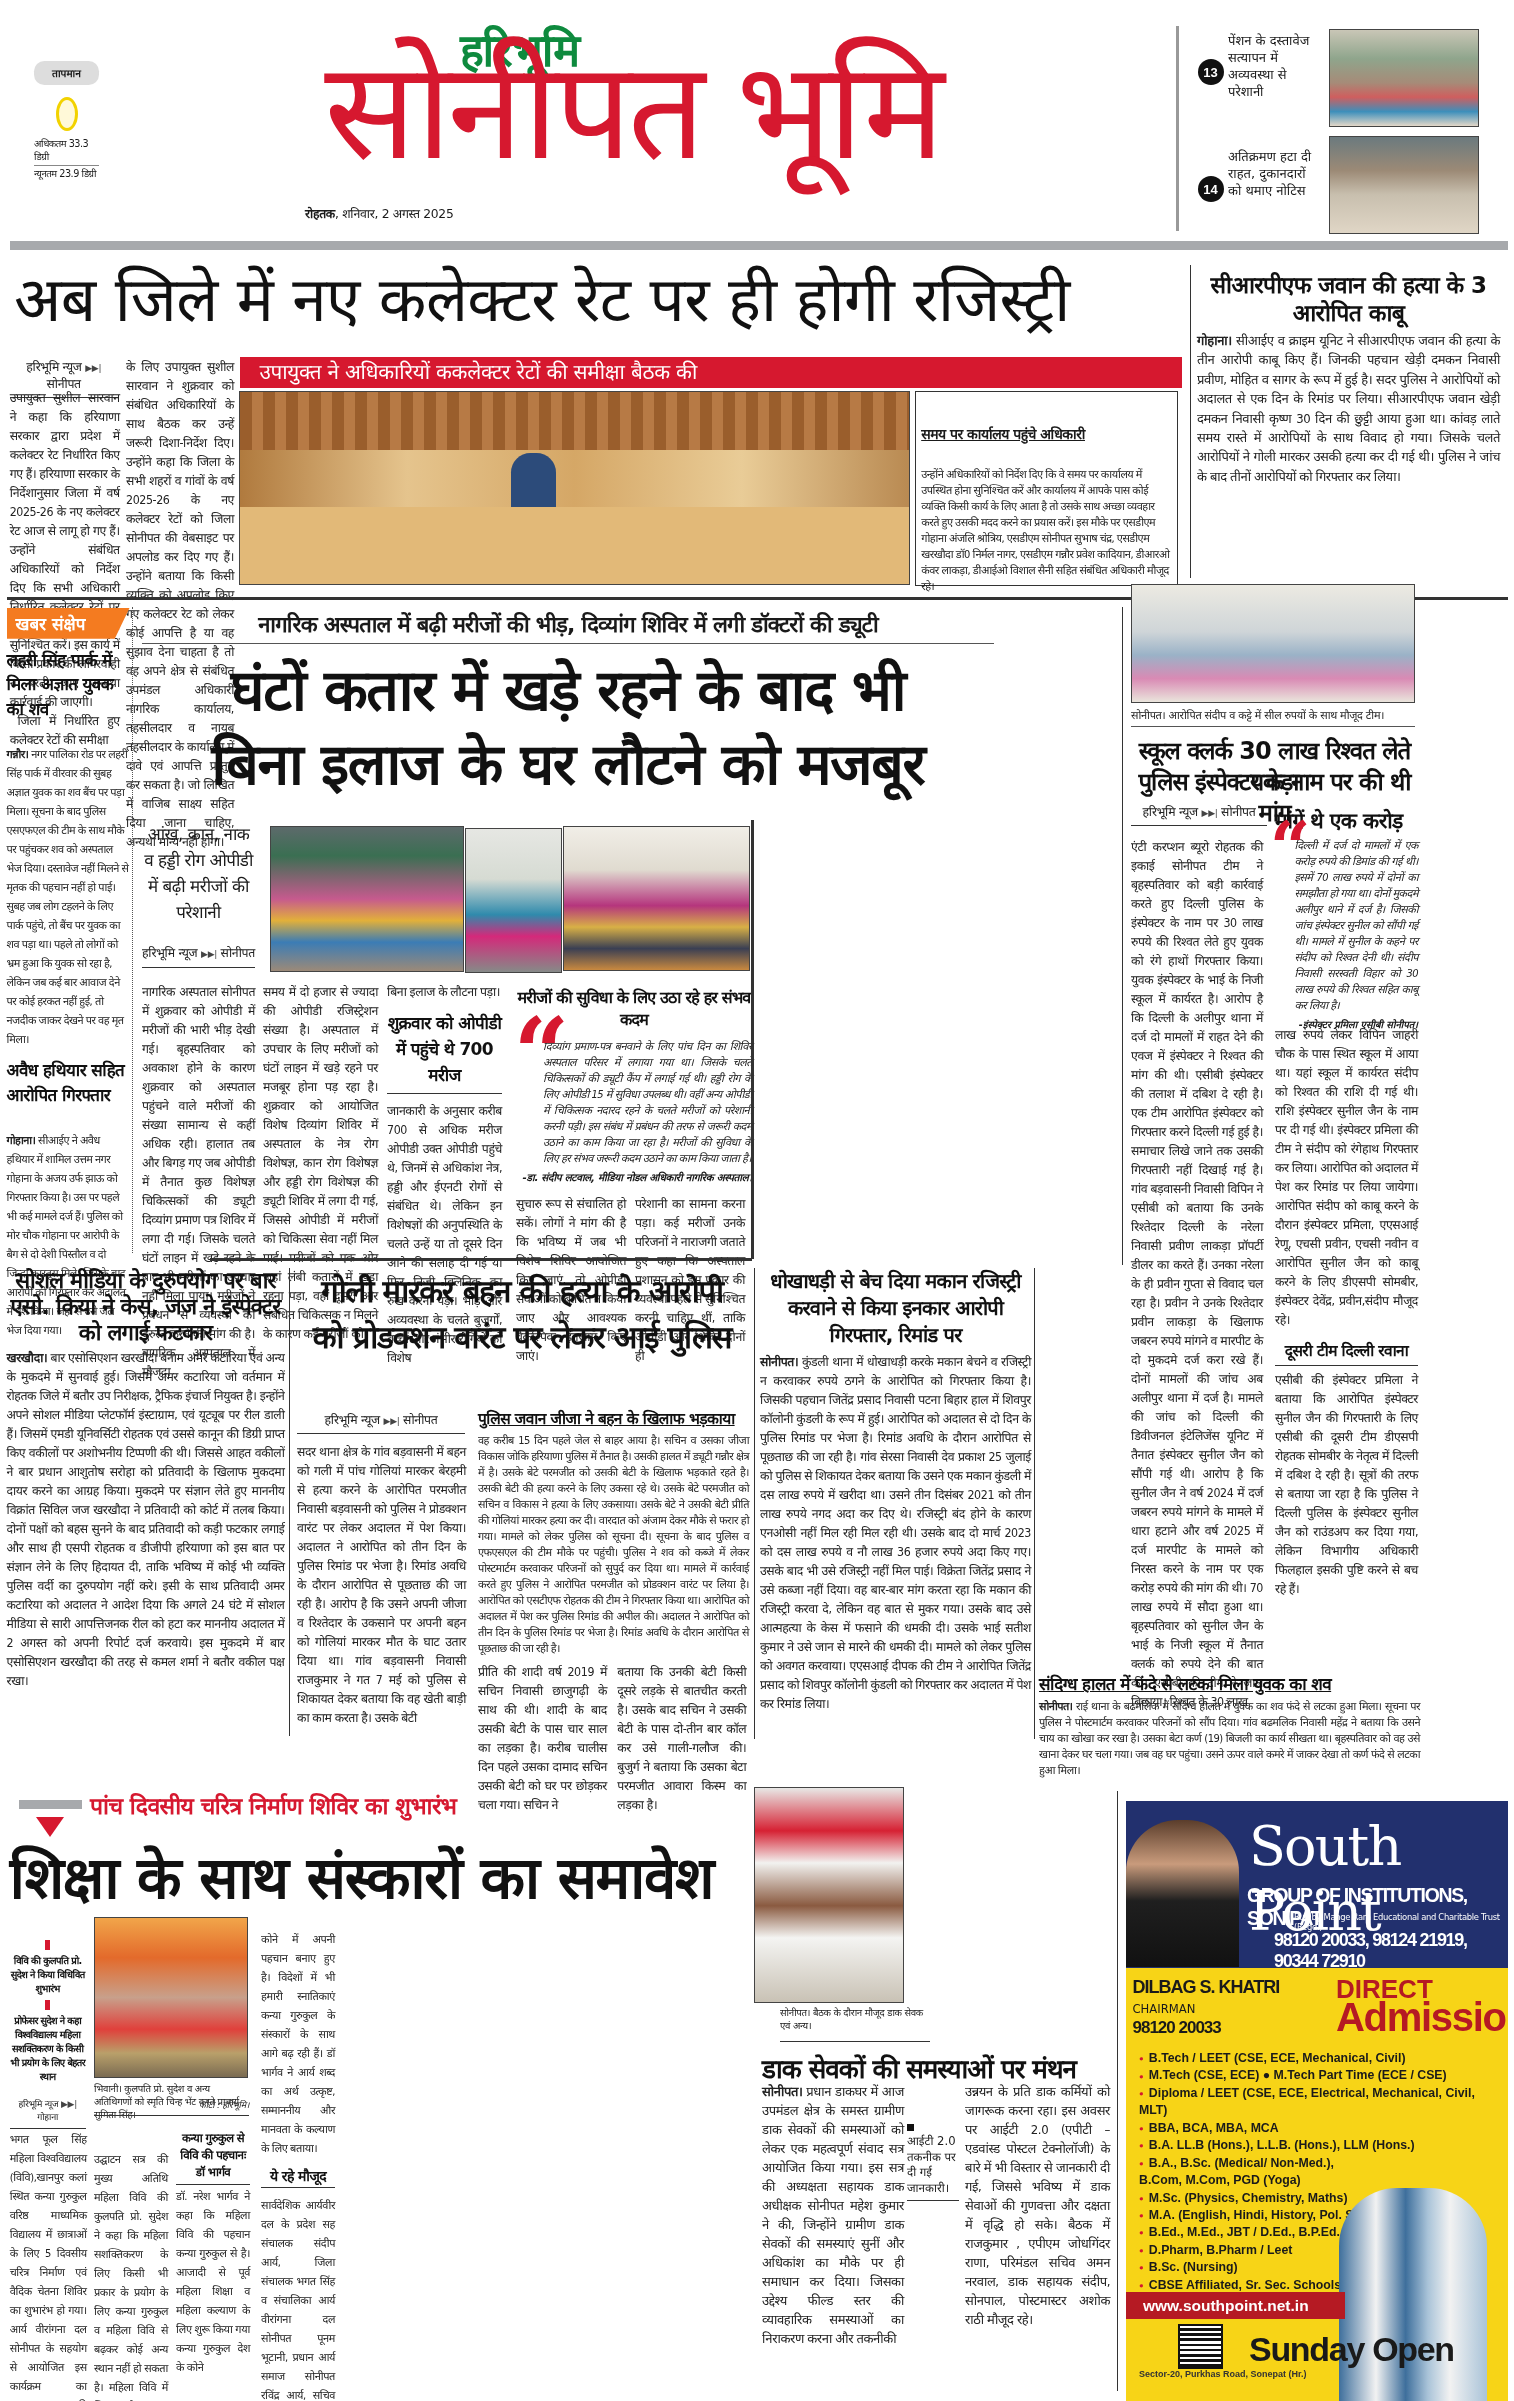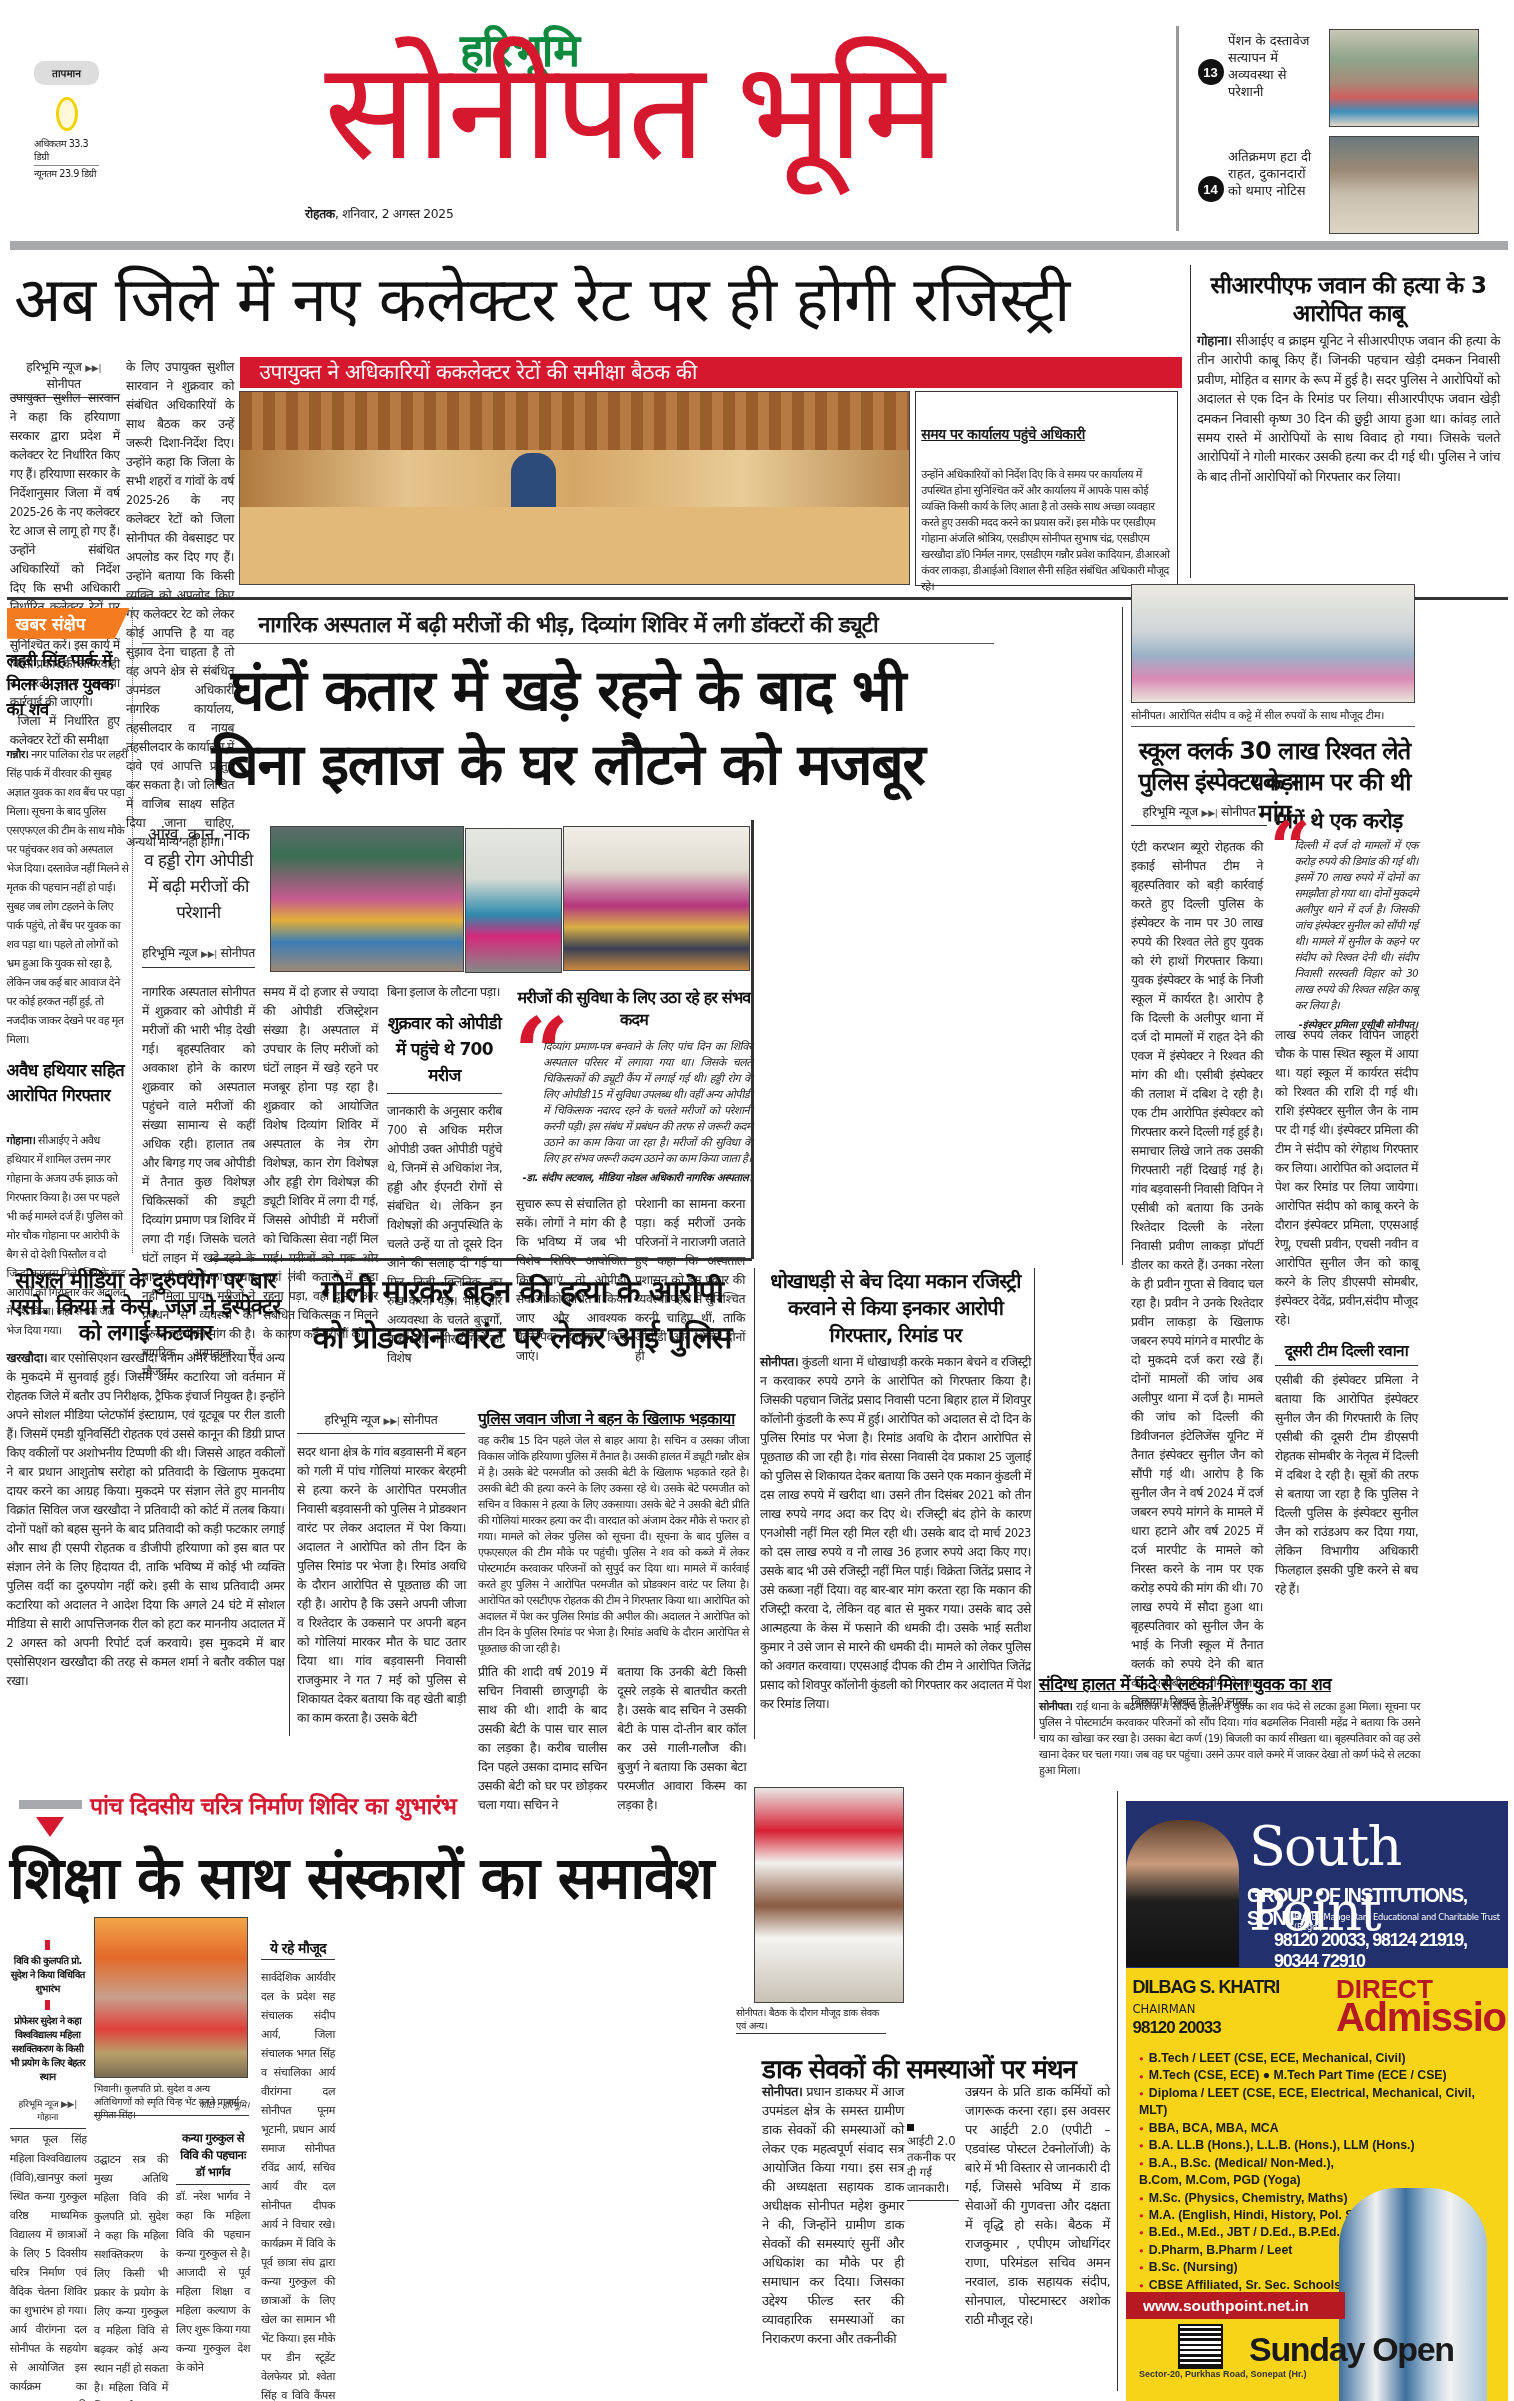--- a/index.html
+++ b/index.html
@@ -187,26 +187,27 @@
 <div class="abs body-text" style="left:9.7px;top:2130px;width:77px;font-size:11px;">भगत फूल सिंह महिला विश्वविद्यालय (विवि),खानपुर कलां स्थित कन्या गुरुकुल वरिष्ठ माध्यमिक विद्यालय में छात्राओं के लिए 5 दिवसीय चरित्र निर्माण एवं वैदिक चेतना शिविर का शुभारंभ हो गया। आर्य वीरांगना दल सोनीपत के सहयोग से आयोजित इस कार्यक्रम का अध्यक्षता स्कूल की प्राचार्य सुमिता सिंह ने की।</div>
 <div class="photo" style="left:94px;top:1917px;width:154px;height:161px;background:linear-gradient(180deg,#f1a54a 0%,#e36a2b 25%,#c8a08b 50%,#e0403b 70%,#b9a06a 85%,#7a6b52 100%);"></div>
 <div class="abs caption" style="left:94px;top:2082px;width:155px;font-size:9.7px;">भिवानी। कुलपति प्रो. सुदेश व अन्य अतिथिगणों को स्मृति चिन्ह भेंट करते प्राचार्य सुमिता सिंह।</div>
 <div class="abs caption" style="left:94px;top:2098px;width:155px;text-align:right;font-size:9px;font-style:italic;border-bottom:1.3px solid #333;padding-bottom:3.9px;">फोटो : हरिभूमि।</div>
 <div class="abs body-text" style="left:94px;top:2150px;width:74px;font-size:11px;">उद्घाटन सत्र की मुख्य अतिथि महिला विवि की कुलपति प्रो. सुदेश ने कहा कि महिला सशक्तिकरण के लिए किसी भी प्रकार के प्रयोग के लिए कन्या गुरुकुल व महिला विवि से बढ़कर कोई अन्य स्थान नहीं हो सकता है। महिला विवि में शिक्षा के साथ संस्कारों का भी समावेश है।</div>
 <div class="abs" style="left:176px;top:2130px;width:74px;">
   <div class="head" style="font-size:11.6px;line-height:17px;text-align:center;border-bottom:1.3px solid #333;padding-bottom:2.6px;">कन्या गुरुकुल से विवि की पहचानः डॉ भार्गव</div>
   <div class="body-text" style="margin-top:2.6px;font-size:11px;">डॉ. नरेश भार्गव ने कहा कि महिला विवि की पहचान कन्या गुरुकुल से है। आजादी से पूर्व महिला शिक्षा व महिला कल्याण के लिए शुरू किया गया कन्या गुरुकुल देश के कोने</div>
 </div>
 <div class="abs" style="left:261px;top:1930px;width:74px;">
+  <div class="body-text" style="font-size:11px;">कोने में अपनी पहचान बनाए हुए है। विदेशों में भी हमारी स्नातिकाएं कन्या गुरुकुल के संस्कारों के साथ आगे बढ़ रही हैं। डॉ भार्गव ने आर्य शब्द का अर्थ उत्कृष्ट, सम्माननीय और मानवता के कल्याण के लिए बताया।</div>
   <div class="head" style="font-size:14px;text-align:center;margin:7.7px 0;border-bottom:1.3px solid #333;padding-bottom:2.6px;">ये रहे मौजूद</div>
   <div class="body-text" style="font-size:11px;">सार्वदेशिक आर्यवीर दल के प्रदेश सह संचालक संदीप आर्य, जिला संचालक भगत सिंह व संचालिका आर्य वीरांगना दल सोनीपत पूनम भूटानी, प्रधान आर्य समाज सोनीपत रविंद्र आर्य, सचिव आर्य वीर दल सोनीपत दीपक आर्य ने विचार रखे। कार्यक्रम में विवि के पूर्व छात्रा संघ द्वारा कन्या गुरुकुल की छात्राओं के लिए खेल का सामान भी भेंट किया। इस मौके पर डीन स्टूडेंट वेलफेयर प्रो. श्वेता सिंह व विवि कैंपस स्कूल प्राचार्य डॉ. सरोज सिंह मौजूद रहे।</div>
 </div>
 
 <div class="photo" style="left:754px;top:1787px;width:150px;height:216px;background:linear-gradient(180deg,#e8e8e6 0%,#d62133 20%,#f2f2f0 35%,#8a5a40 55%,#f4f4f2 70%,#c9c2b5 100%);"></div>
-<div class="abs caption" style="left:736px;top:2006px;width:150px;font-size:9.7px;padding-bottom:1px;border-bottom:1.3px solid #333;">सोनीपत। बैठक के दौरान मौजूद डाक सेवक एवं अन्य।</div>
+<div class="abs caption" style="left:780px;top:2006px;width:150px;font-size:9.7px;padding-bottom:9px;border-bottom:1.3px solid #333;">सोनीपत। बैठक के दौरान मौजूद डाक सेवक एवं अन्य।</div>
 <div class="abs head" style="left:762px;top:2050px;width:349px;font-size:26px;letter-spacing:-1px;">डाक सेवकों की समस्याओं पर मंथन</div>
 <div class="abs body-text" style="left:762px;top:2082px;width:142px;font-size:13px;">
   <b>सोनीपत।</b> <span>प्रधान डाकघर में आज उपमंडल क्षेत्र के समस्त ग्रामीण डाक सेवकों की समस्याओं को लेकर एक महत्वपूर्ण संवाद सत्र आयोजित किया गया। इस सत्र की अध्यक्षता सहायक डाक अधीक्षक सोनीपत महेश कुमार ने की, जिन्होंने ग्रामीण डाक सेवकों की समस्याएं सुनीं और अधिकांश का मौके पर ही समाधान कर दिया। जिसका उद्देश्य फील्ड स्तर की व्यावहारिक समस्याओं का निराकरण करना और तकनीकी</span>
 </div>
 <div class="abs" style="left:907px;top:2124px;width:52px;">
   <div style="width:6.5px;height:6.5px;background:#111;margin-bottom:3.9px;"></div>
   <div style="font-size:11.6px;line-height:15.5px;border-bottom:1.3px solid #333;padding-bottom:3.9px;">आईटी 2.0 तकनीक पर दी गई जानकारी।</div>
 </div>
 <div class="abs body-text" style="left:965px;top:2082px;width:145px;font-size:13px;">उन्नयन के प्रति डाक कर्मियों को जागरूक करना रहा। इस अवसर पर आईटी 2.0 (एपीटी – एडवांस्ड पोस्टल टेक्नोलॉजी) के बारे में भी विस्तार से जानकारी दी गई, जिससे भविष्य में डाक सेवाओं की गुणवत्ता और दक्षता में वृद्धि हो सके। बैठक में राजकुमार , एपीएम जोधगिंदर राणा, परिमंडल सचिव अमन नरवाल, डाक सहायक संदीप, सोनपाल, पोस्टमास्टर अशोक राठी मौजूद रहे।</div>
 <div class="rule-v" style="left:1117px;top:1791px;height:600px;"></div>

